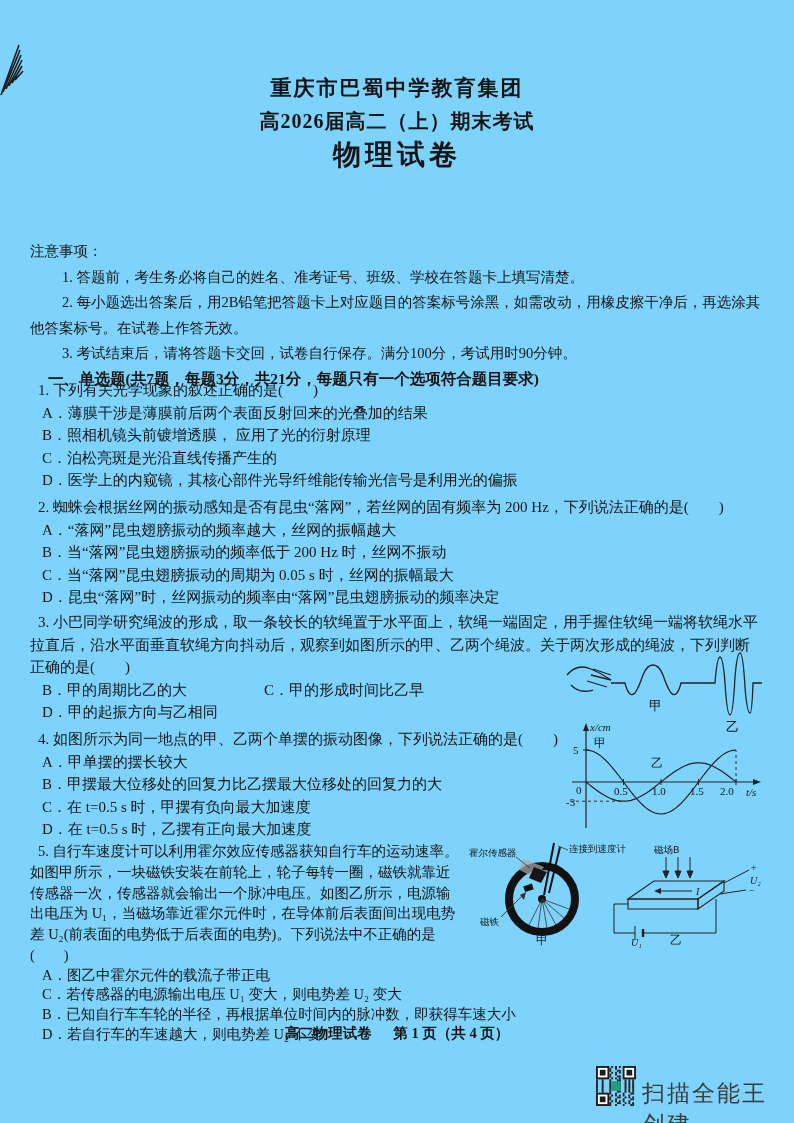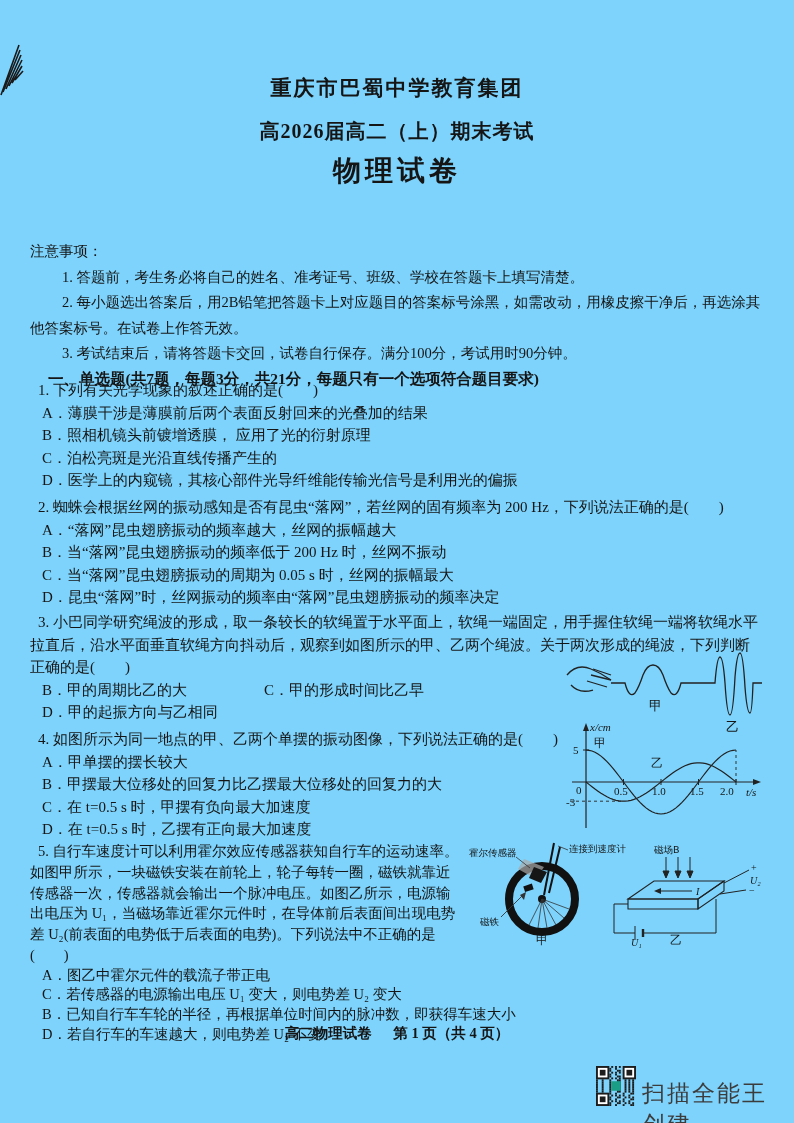--- a/index.html
+++ b/index.html
@@ -1,21 +1,21 @@
 <!DOCTYPE html>
 <html><head>
 <meta charset="utf-8">
 <style>
   html,body{margin:0;padding:0;background:#ffffff;}
   .page{position:relative;width:794px;height:1123px;background:#7dd3fc;overflow:hidden;
         font-family:"Liberation Serif","DejaVu Serif",serif;color:#151515;}
   .center-line{position:absolute;left:0;width:100%;text-align:center;font-weight:bold;margin:0;}
   .t1{top:74px;font-size:21px;letter-spacing:2px;}
-  .t2{top:118px;font-size:20px;letter-spacing:1px;}
-  .t3{top:152px;font-size:28px;letter-spacing:4px;}
+  .t2{top:108px;font-size:20px;letter-spacing:1px;}
+  .t3{top:136px;font-size:28px;letter-spacing:4px;}
   .notice{position:absolute;top:239px;left:30px;right:30px;font-size:14.5px;line-height:25.5px;}
   .notice p{margin:0;}
   .indent{text-indent:2.2em;}
   .section-heading{position:absolute;top:351px;left:30px;right:44px;margin:18px;
                    font-size:15.5px;font-weight:bold;}
   .q{position:absolute;left:30px;right:30px;font-size:15px;line-height:22.5px;}
   .q p{margin:0;}
   .stem{text-indent:8px;}
   .opt{padding-left:12px;}
   #q1{top:379px;}

